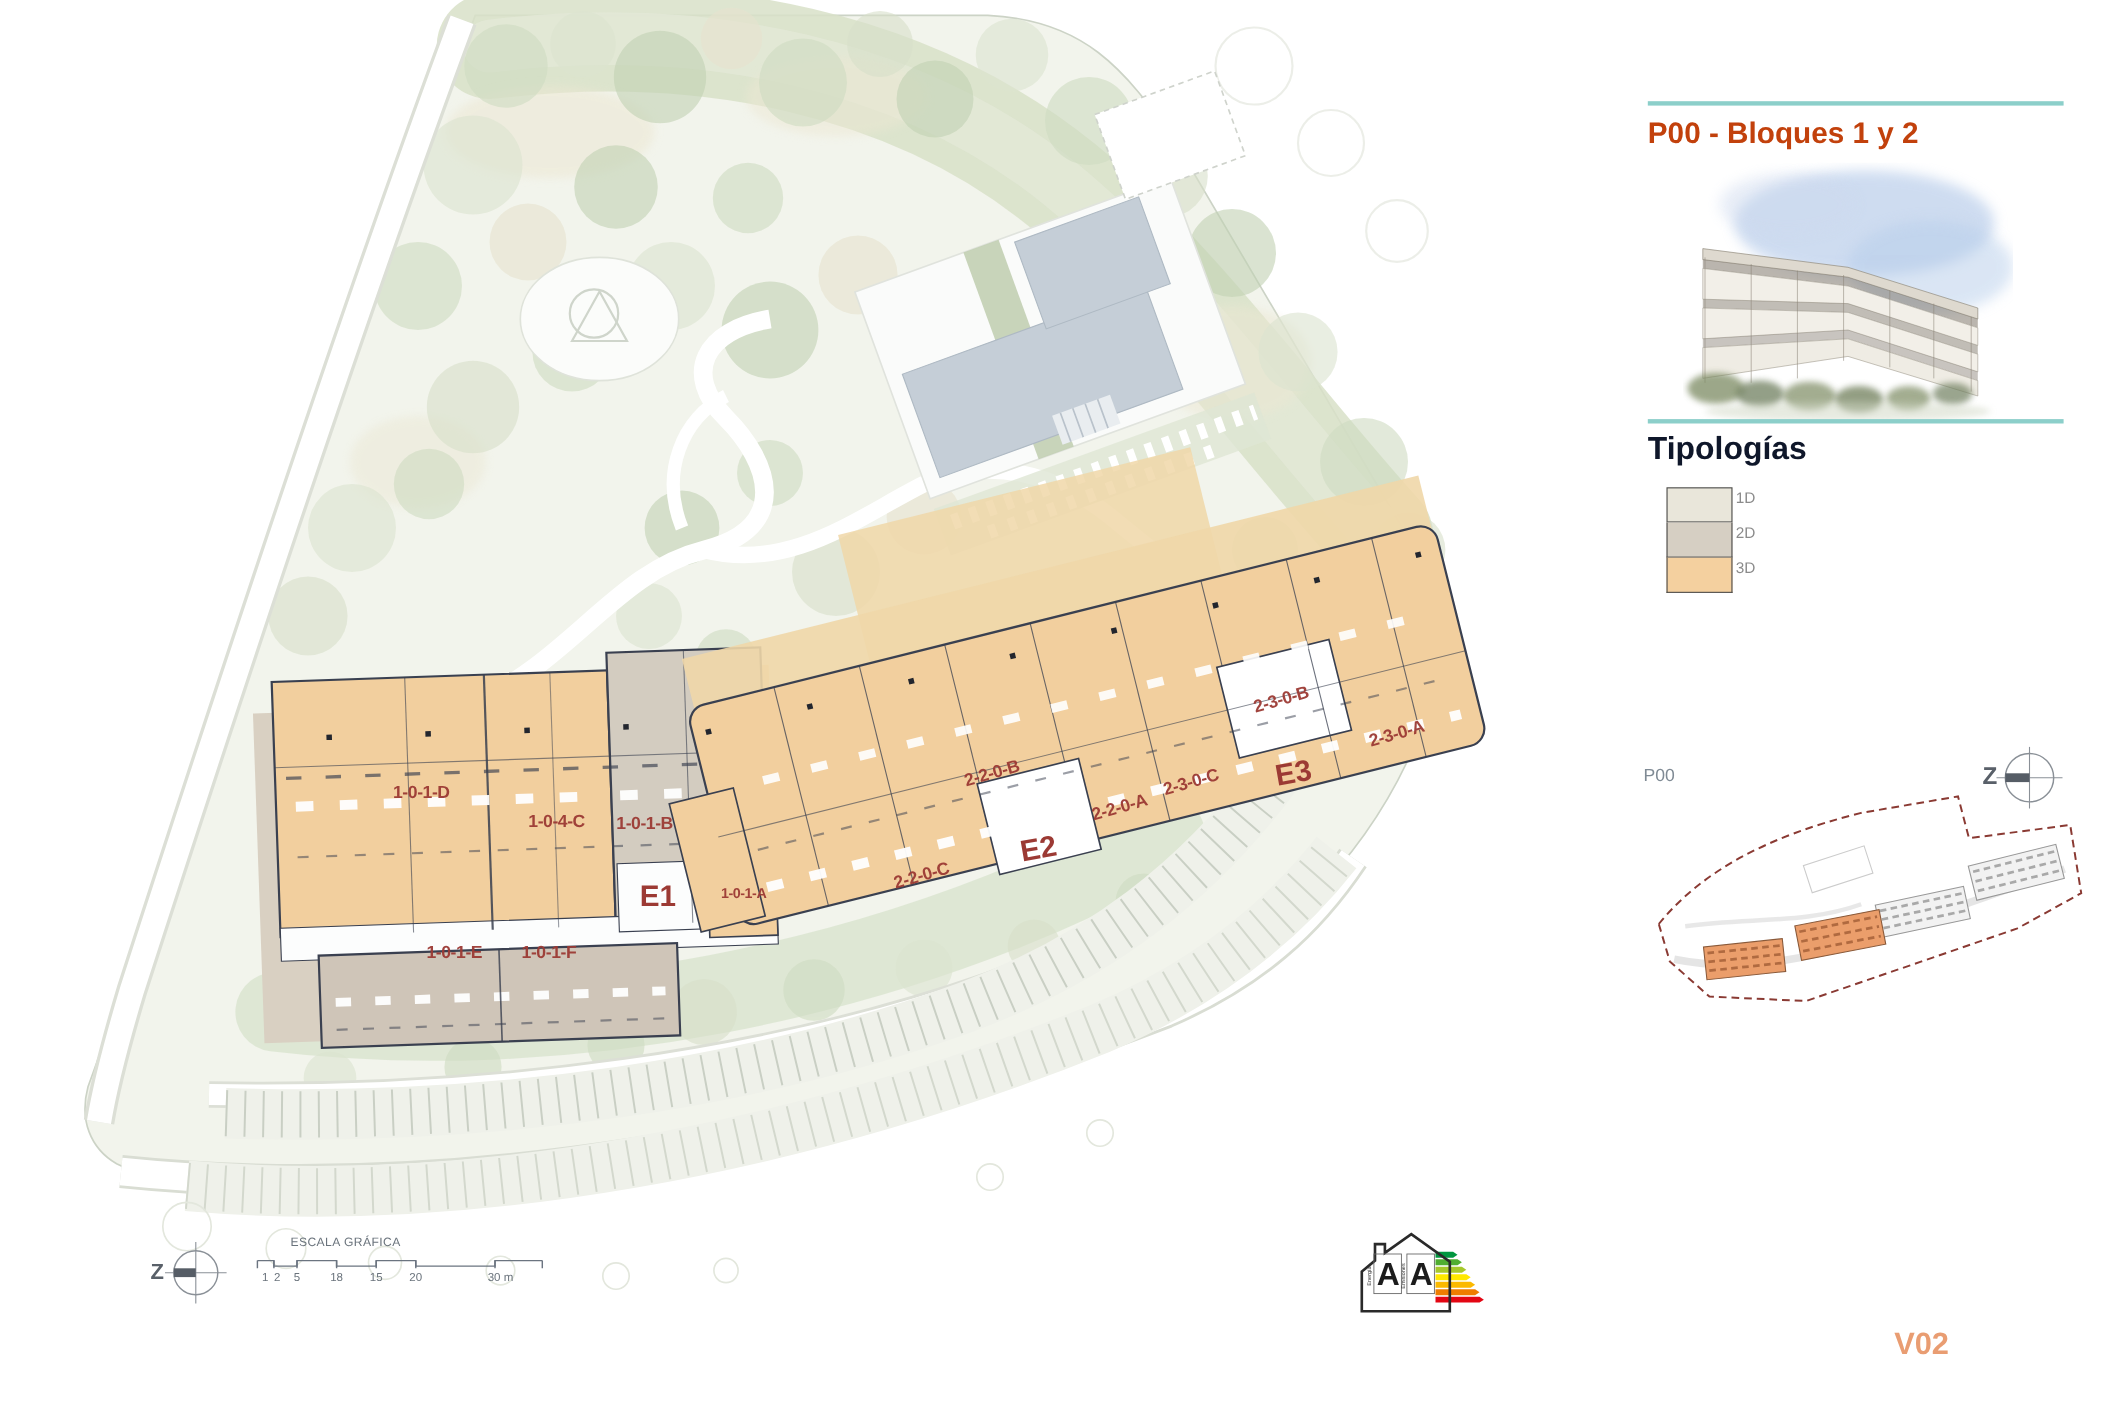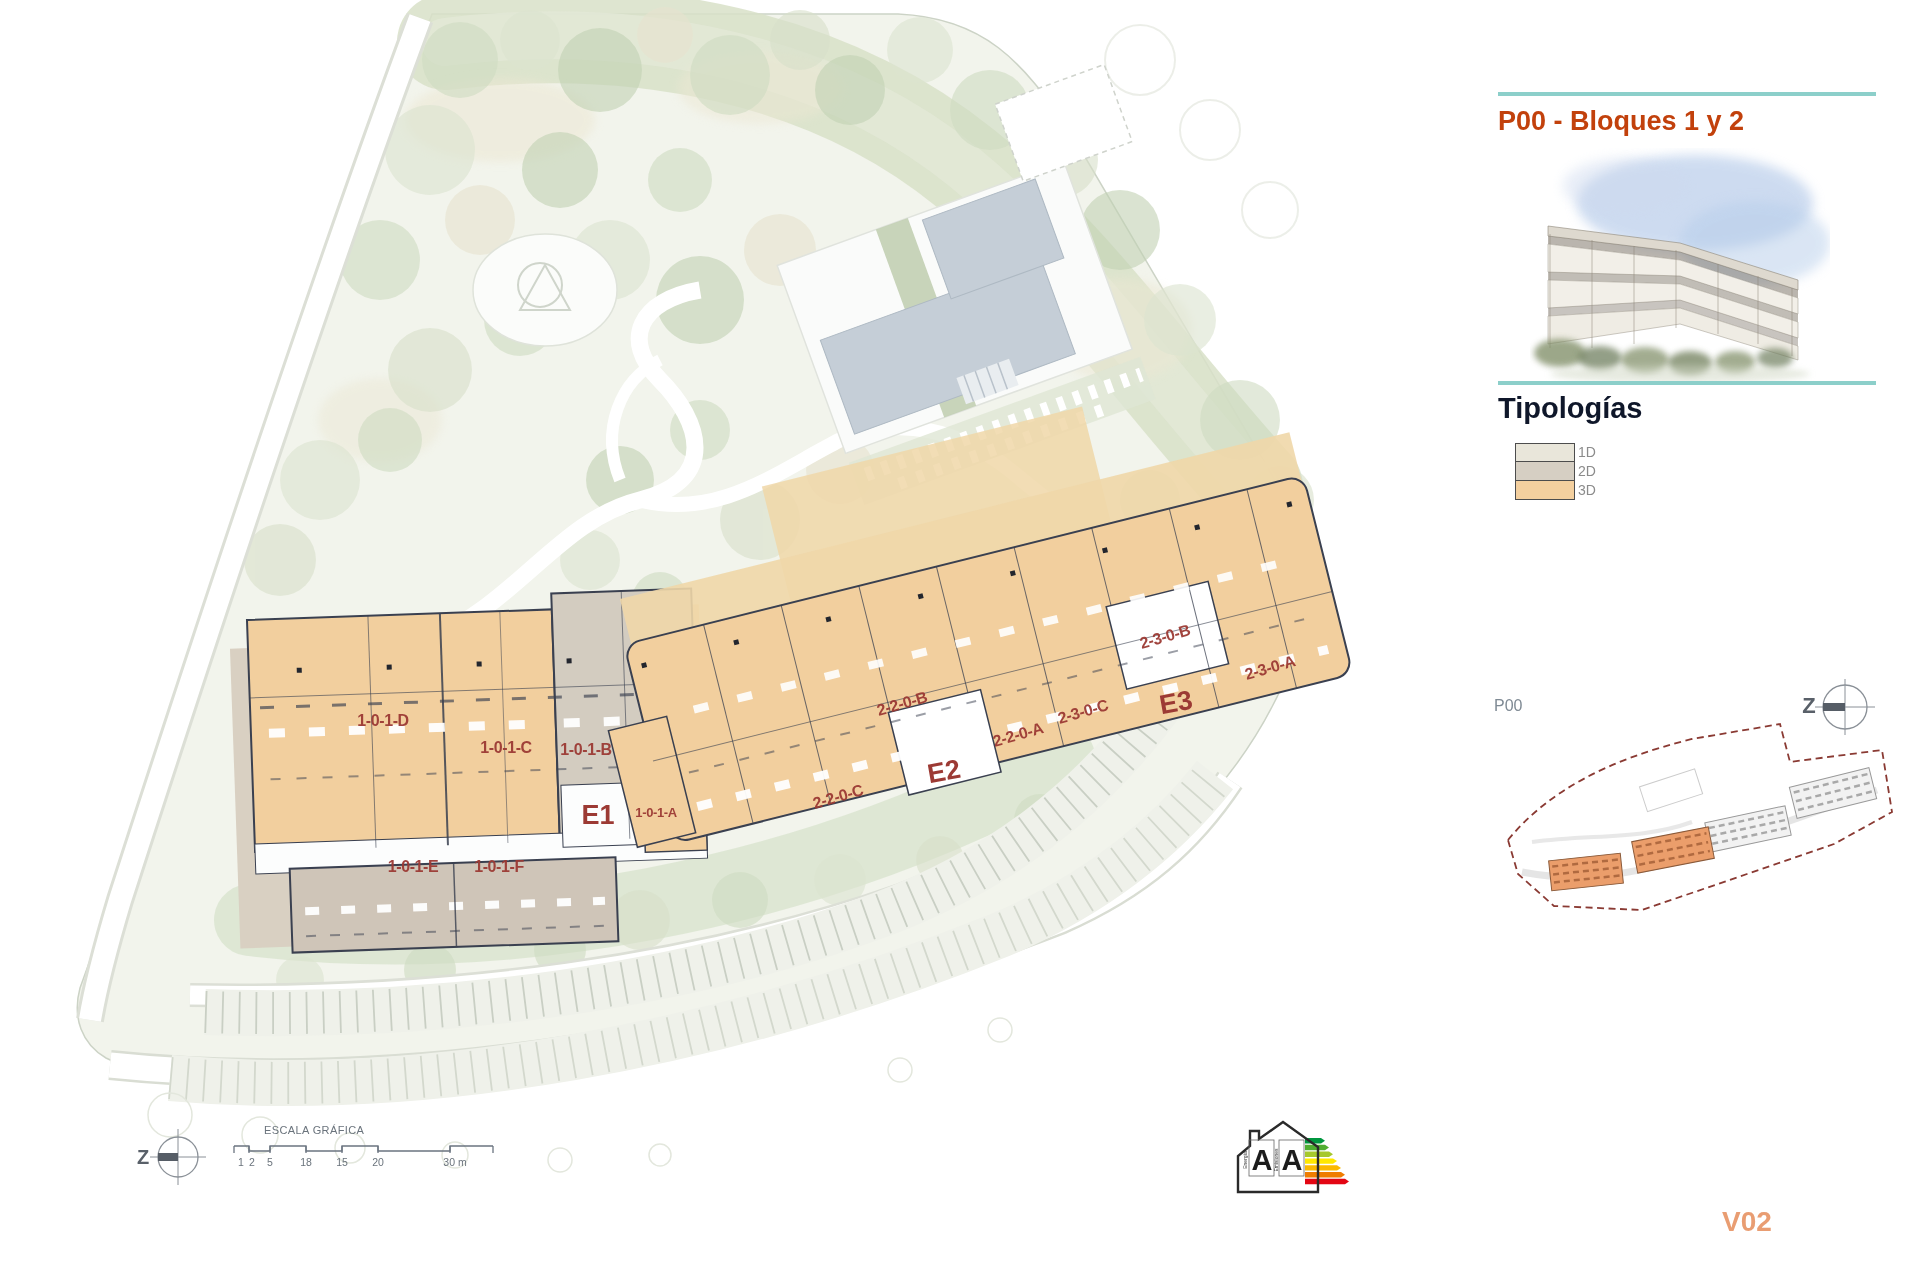--- a/index.html
+++ b/index.html
@@ -13,21 +13,21 @@
   .lbl.small{font-size:13px;}
   .lbl.rot{transform:translate(-50%,-50%) rotate(-16deg);}
   .core{position:absolute;transform:translate(-50%,-50%);font-weight:bold;color:#9c3a34;
         font-size:27px;white-space:nowrap;}
   .core.rot{transform:translate(-50%,-50%) rotate(-10deg);}
   
   .rule{position:absolute;height:4px;background:#8ccfca;width:378px;left:1498px;}
   .sheet-title{position:absolute;left:1498px;top:106px;font-size:27px;font-weight:bold;color:#c2410c;}
   .tipo-head{position:absolute;left:1498px;top:392px;font-size:29px;font-weight:bold;color:#0f172a;}
   .legend{position:absolute;left:1500px;top:443px;}
-  .legend .row{display:flex;align-items:stretch;height:19px;padding-left:15px;}
+  .legend .row{display:flex;align-items:stretch;height:32px;padding-left:15px;}
   .legend .sw{width:60px;border:1px solid #4d4d4d;border-top-width:0;box-sizing:border-box;}
   .legend .row:first-child .sw{border-top-width:1px;}
   .legend .tx{font-size:14px;color:#8b8b8b;padding-left:3px;line-height:19px;}
   .p00{position:absolute;left:1494px;top:697px;font-size:16px;color:#7f8a94;}
   .z-lbl{position:absolute;transform:translate(-50%,-50%);font-weight:bold;color:#596069;}
   
   .escala{position:absolute;left:264px;top:1124px;font-size:11px;color:#6a737c;letter-spacing:.4px;}
   .tick{position:absolute;transform:translate(-50%,0);font-size:10.5px;color:#6a737c;white-space:nowrap;}
   .disc{position:absolute;left:157px;width:1275px;font-size:13px;color:#5d6b79;line-height:18px;}
   .version{position:absolute;left:1722px;top:1206px;font-size:28px;font-weight:bold;color:#e99d72;}
@@ -286,23 +286,23 @@
       <path d="M61,141 H127 M61,149 H127 M61,157 H127" stroke="#b06a40" stroke-width="2.5" stroke-dasharray="6 4"></path>
     </g>
     <g transform="rotate(-11 181 128)">
       <rect x="142" y="112" width="78" height="32" fill="#eb9e6b" stroke="#8a5a3a"></rect>
       <path d="M145,118 H217 M145,127 H217 M145,136 H217" stroke="#b06a40" stroke-width="2.5" stroke-dasharray="6 4"></path>
     </g>
     <path d="M16,118 C55,70 115,38 200,17 L288,2 L298,40 L390,28 L400,90 L342,122 L255,152 L150,188 L62,184 L26,152 Z" fill="none" stroke="#8a3a33" stroke-width="1.8" stroke-dasharray="7 4.5"></path>
   </svg>
 
   <div class="lbl" style="left:383px;top:721px">1-0-1-D</div>
-  <div class="lbl" style="left:506px;top:748px">1-0-1-C</div>
+  <div class="lbl" style="left:506px;top:748px">1-0-4-C</div>
   <div class="lbl" style="left:586px;top:750px">1-0-1-B</div>
-  <div class="lbl small" style="left:656px;top:812px">1-0-1-A</div>
+  <div class="lbl small" style="left:676px;top:812px">1-0-1-A</div>
   <div class="lbl" style="left:413px;top:867px">1-0-1-E</div>
   <div class="lbl" style="left:499px;top:867px">1-0-1-F</div>
   <div class="lbl rot" style="left:838px;top:797px">2-2-0-C</div>
   <div class="lbl rot" style="left:902px;top:704px">2-2-0-B</div>
   <div class="lbl rot" style="left:1018px;top:735px">2-2-0-A</div>
   <div class="lbl rot" style="left:1083px;top:712px">2-3-0-C</div>
   <div class="lbl rot" style="left:1165px;top:637px">2-3-0-B</div>
   <div class="lbl rot" style="left:1270px;top:668px">2-3-0-A</div>
   <div class="core" style="left:598px;top:815px">E1</div>
   <div class="core rot" style="left:944px;top:772px">E2</div>

